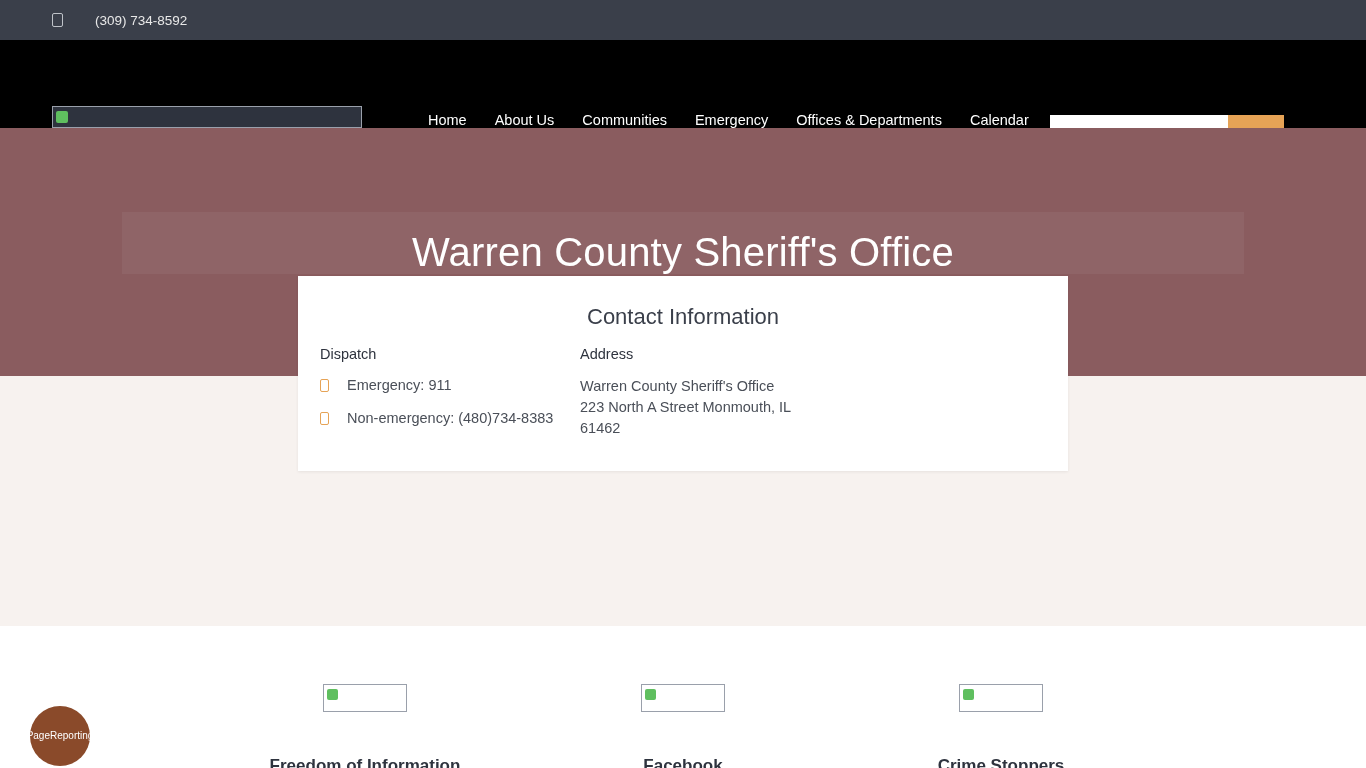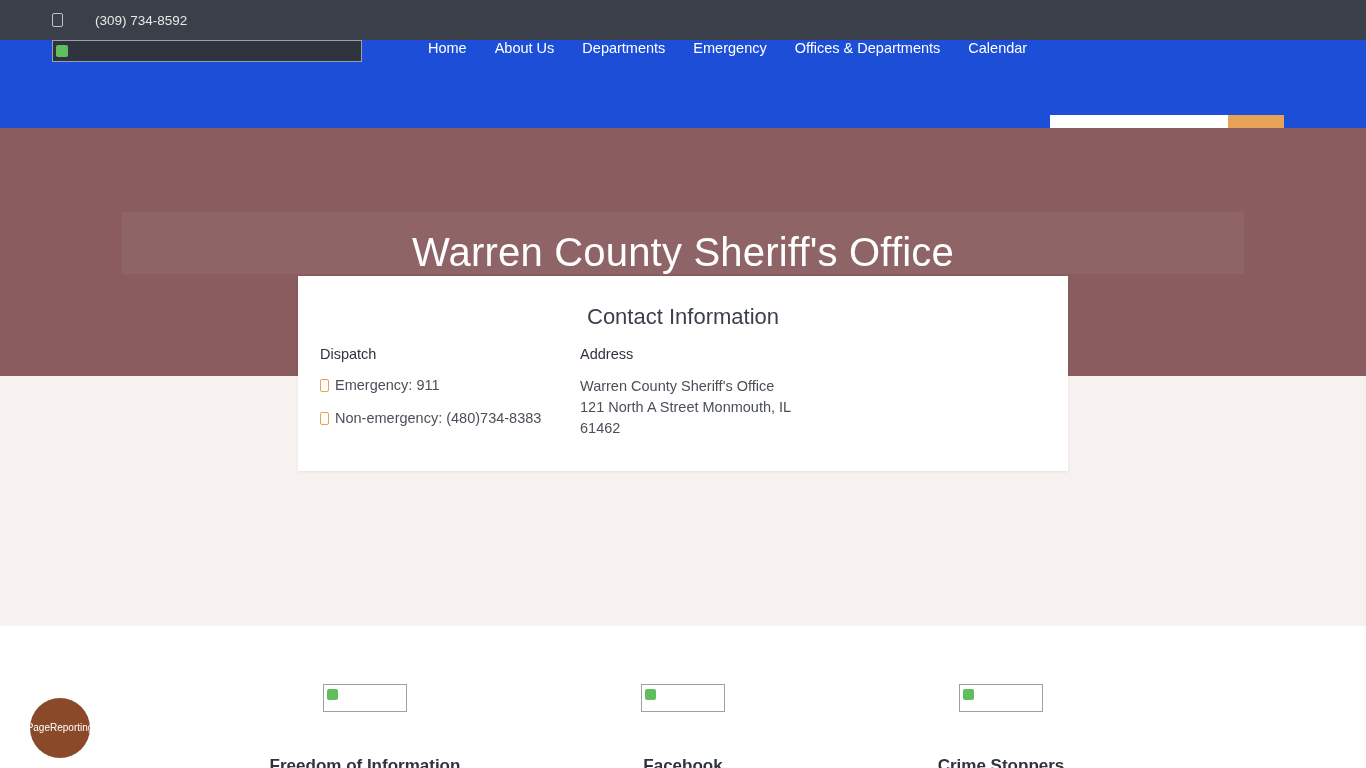--- a/index.html
+++ b/index.html
@@ -27,23 +27,23 @@
     display: inline-block;
     width: 11px; height: 14px;
     border: 1px solid #bfc3c9;
     border-radius: 2px;
   }
   .topbar .glyph.pin { border-radius: 50% 50% 50% 0; transform: rotate(-45deg); }
 
   
   .header {
     height: 88px;
-    background: #1d4ed8;
-    display: flex;
-    align-items: flex-start;
+    background: #000000;
+    display: flex;
+    align-items: flex-end;
     padding: 0 52px;
     position: relative;
   }
   .logo-box {
     width: 310px;
     height: 22px;
     border: 1px solid #9aa0ab;
     background: #2e333e;
     position: relative;
     flex: 0 0 auto;
@@ -164,21 +164,21 @@
   .col:nth-child(2) { max-width: 232px; }
   .col h4 {
     font-size: 14.5px;
     color: #2e333e;
     margin-bottom: 14px;
     font-weight: 400;
   }
   .line {
     display: flex;
     align-items: flex-start;
-    gap: 6px;
+    gap: 18px;
     font-size: 14.5px;
     color: #4a4f58;
     margin-bottom: 13px;
     line-height: 1.35;
   }
   .ic {
     flex: 0 0 auto;
     width: 9px; height: 13px;
     border: 1px solid #e6a356;
     border-radius: 2px;
@@ -227,21 +227,21 @@
   .tile-label {
     font-size: 17px;
     font-weight: 700;
     color: #2e333e;
   }
 
   
   .badge {
     position: absolute;
     left: 30px;
-    bottom: 10px;
+    bottom: 2px;
     width: 60px;
     height: 60px;
     border-radius: 50%;
     background: #8a4a2a;
     color: #ffffff;
     font-size: 10px;
     line-height: 1.15;
     display: flex;
     align-items: center;
     justify-content: center;
@@ -260,21 +260,21 @@
     <span>(309) 734-8592</span>
   </div>
 </div>
 
 <div class="header">
   <div class="logo-box"></div>
 
   <nav class="nav">
     <a href="#">Home</a>
     <a href="#">About Us</a>
-    <a href="#">Departments</a>
+    <a href="#">Communities</a>
     <a href="#">Emergency</a>
     <a href="#">Offices &amp; Departments</a>
     <a href="#">Calendar</a>
   </nav>
 
   <div class="search-wrap">
     <input class="search-input" type="text" placeholder="Search Warren County..." style="">
     <button class="search-btn">
       <span class="mag"></span>
     </button>
@@ -299,21 +299,21 @@
         </div>
         <div class="line">
           <span class="ic"></span>
           <span>Non-emergency: (480)734-8383</span>
         </div>
       </div>
 
 
       <div class="col">
         <h4>Address</h4>
-        <div class="addr">Warren County Sheriff's Office 121 North A Street Monmouth, IL 61462</div>
+        <div class="addr">Warren County Sheriff's Office 223 North A Street Monmouth, IL 61462</div>
       </div>
 
     </div>
   </div>
 </div>
 
 <div class="tiles-section">
   <div class="tiles">
     <div class="tile">
       <div class="tile-img"></div>

